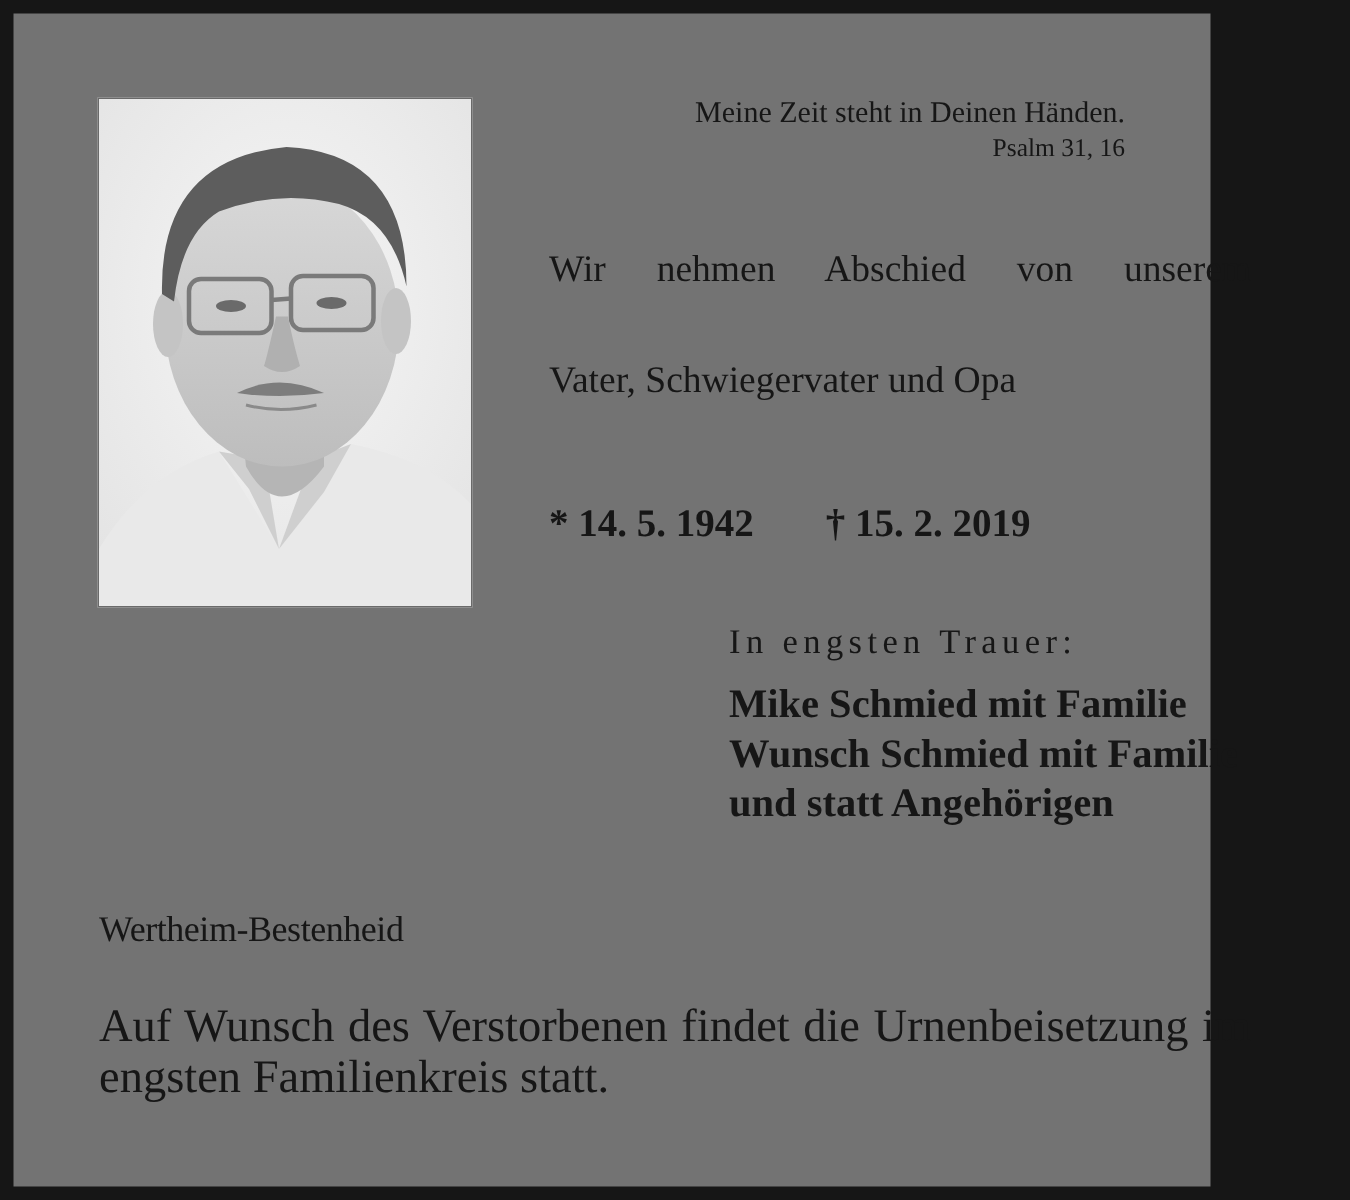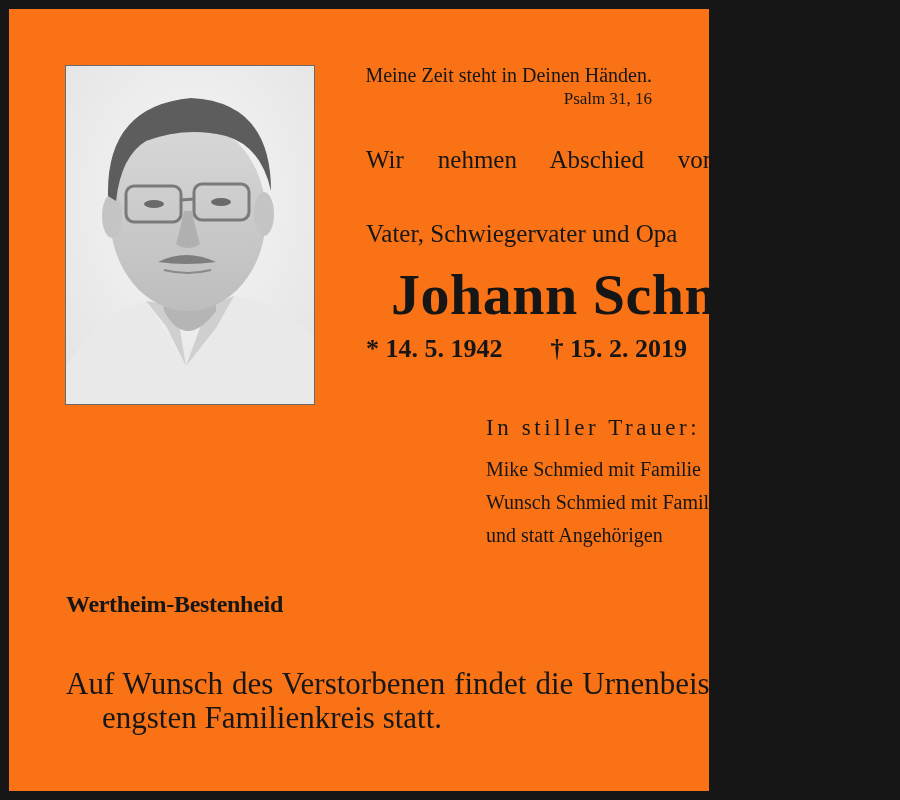--- a/index.html
+++ b/index.html
@@ -3,49 +3,49 @@
   <meta charset="utf-8">
   <style>
     html, body { margin: 0; padding: 0; }
     body {
       width: 900px; height: 800px; background: #161616;
       position: relative; overflow: hidden;
       font-family: "Liberation Serif", "DejaVu Serif", serif;
       color: #161616;
     }
     .page {
-      position: absolute; left: 9px; top: 9px; width: 700px; height: 782px;
-      background: #f97316;
+      position: absolute; left: 9px; top: 9px; width: 798px; height: 782px;
+      background: #737373;
     }
     .photo {
       position: absolute; left: 56px; top: 56px; width: 248px; height: 338px;
       border: 1px solid #6a6a6a; background: #f2f2f2; overflow: hidden;
     }
     .photo svg { display: block; width: 100%; height: 100%; }
     .abs { position: absolute; }
     .motto { right: 57px; top: 54px; font-size: 20px; text-align: right; line-height: 24px; }
     .psalm { right: 57px; top: 80px; font-size: 17px; text-align: center; line-height: 20px; }
-    .intro { left: 357px; top: 134px; width: 468px; font-size: 25px; line-height: 34px;
+    .intro { left: 357px; top: 154px; width: 468px; font-size: 25px; line-height: 34px;
       text-align: justify; text-align-last: left; }
     .intro .l1 { display: block; text-align: justify; text-align-last: justify; }
     .intro .l2 { display: block; margin-top: 40px; }
     .name { left: 357px; top: 254px; width: 468px; text-align: center;
       font-size: 58px; font-weight: bold; line-height: 64px; letter-spacing: 0.5px; }
     .dates { left: 357px; top: 324px; width: 468px; text-align: left;
       font-size: 26px; font-weight: bold; line-height: 32px; }
     .dates span { display: inline-block; }
     .dates .gap { width: 48px; }
     .trauer { left: 477px; top: 404px; font-size: 23px; letter-spacing: 3.6px; line-height: 30px; }
-    .mourners { left: 477px; top: 444px; font-size: 20px; font-weight: normal; line-height: 33px; }
+    .mourners { left: 477px; top: 444px; font-size: 27px; font-weight: bold; line-height: 33px; }
     .mourners div { white-space: nowrap; }
-    .place { left: 57px; top: 580px; font-size: 24px; font-weight: bold; line-height: 30px;
+    .place { left: 57px; top: 596px; font-size: 24px; font-weight: normal; line-height: 30px;
       letter-spacing: -0.3px; }
     .note { left: 57px; top: 658px; width: 768px; font-size: 31px; line-height: 34px; }
     .note .l1 { display: block; text-align: justify; text-align-last: justify; }
-    .note .l2 { display: block; margin-left: 36px; }
+    .note .l2 { display: block; }
   </style>
 </head>
 <body>
 
 <div class="page">
 
   <div class="photo">
     <svg viewBox="0 0 248 338" xmlns="http://www.w3.org/2000/svg">
       <defs>
         <radialGradient id="bg" cx="50%" cy="40%" r="70%">
@@ -88,27 +88,26 @@
   </div>
 
   <div class="abs motto">Meine Zeit steht in Deinen Händen.</div>
   <div class="abs psalm">Psalm 31, 16</div>
 
   <div class="abs intro">
     <span class="l1">Wir nehmen Abschied von unserem</span>
     <span class="l2">Vater, Schwiegervater und Opa</span>
   </div>
 
-  <div class="abs name">Johann Schmied</div>
 
   <div class="abs dates">
     <span>* 14. 5. 1942</span><span class="gap"></span><span>† 15. 2. 2019</span>
   </div>
 
-  <div class="abs trauer">In stiller Trauer:</div>
+  <div class="abs trauer">In engsten Trauer:</div>
 
   <div class="abs mourners">
     <div>Mike Schmied mit Familie</div>
     <div>Wunsch Schmied mit Familie</div>
     <div>und statt Angehörigen</div>
   </div>
 
   <div class="abs place">Wertheim-Bestenheid</div>
 
   <div class="abs note">

